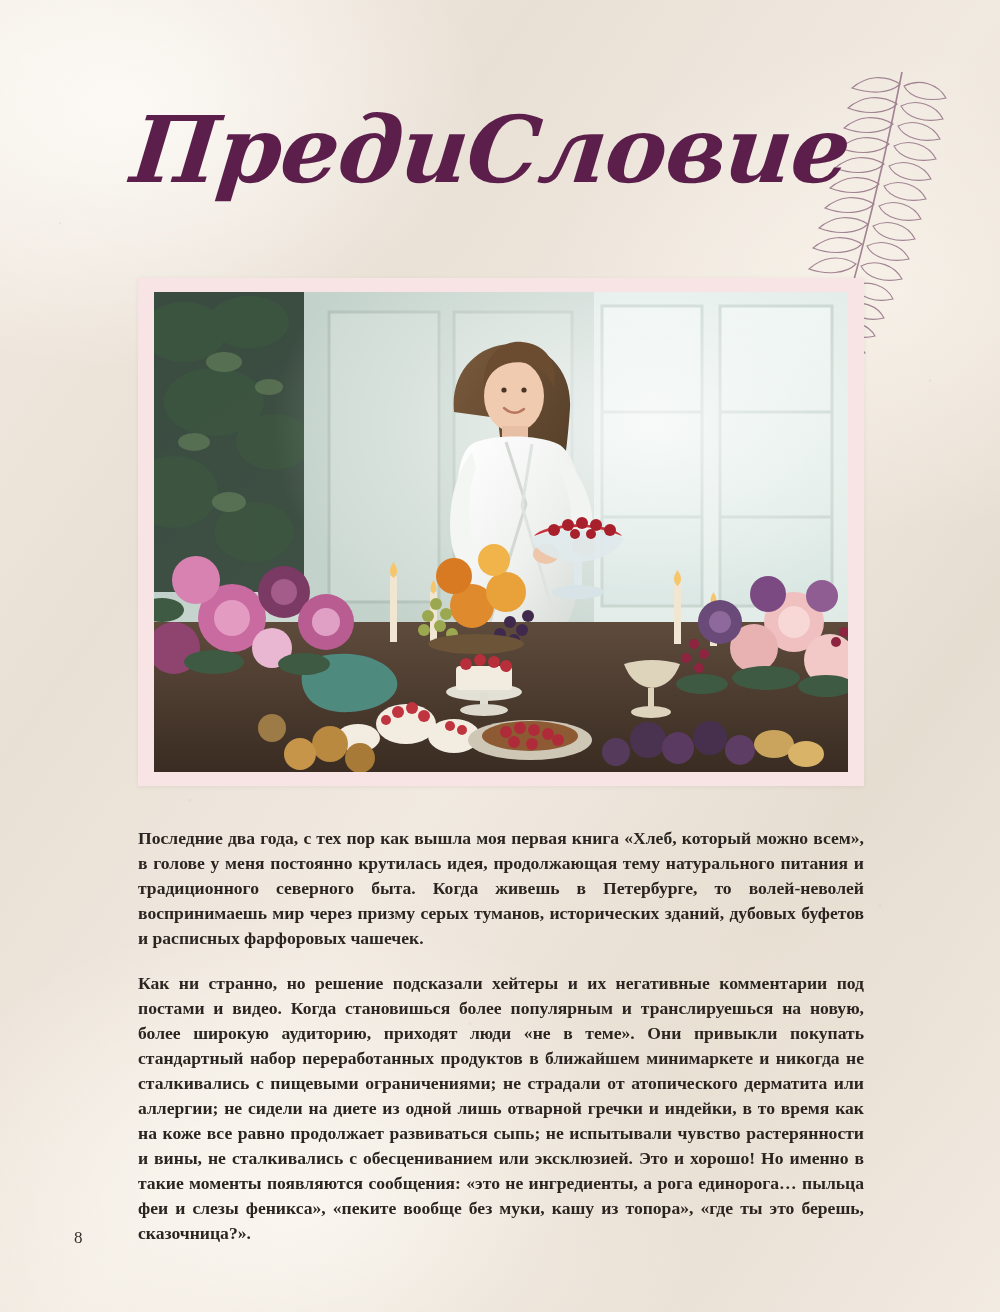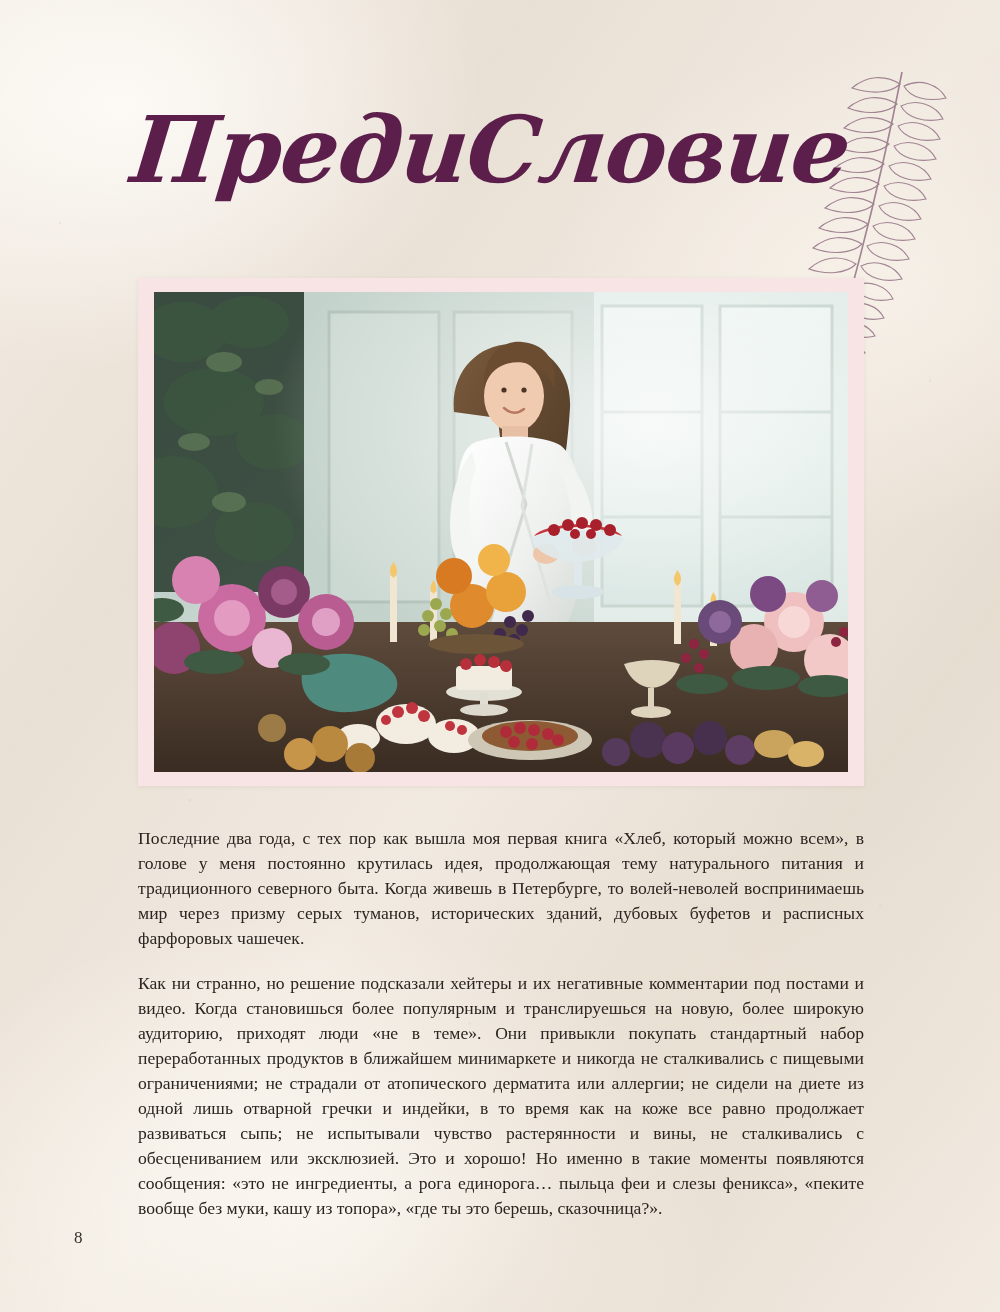--- a/index.html
+++ b/index.html
@@ -105,20 +105,21 @@
     position: absolute;
     left: 138px;
     top: 826px;
     width: 726px;
     z-index: 3;
     color: #2a2520;
     font-family: "Liberation Serif", serif;
     font-size: 17.6px;
     line-height: 1.42;
     text-align: justify;
+    font-weight: bold;
   }
   .copy p { margin: 0 0 20px 0; }
   .copy p:last-child { margin-bottom: 16px; }
 
   
   .folio {
     position: absolute;
     left: 74px;
     top: 1228px;
     font-family: "Liberation Serif", serif;

